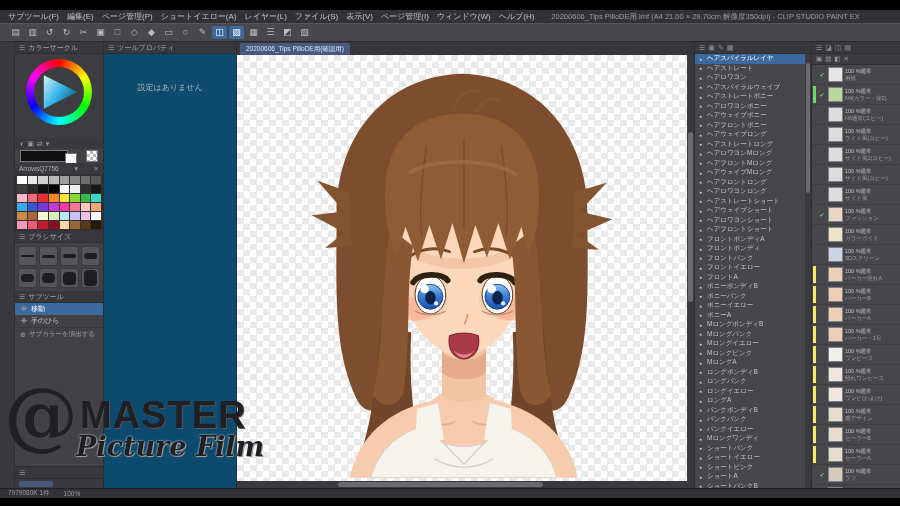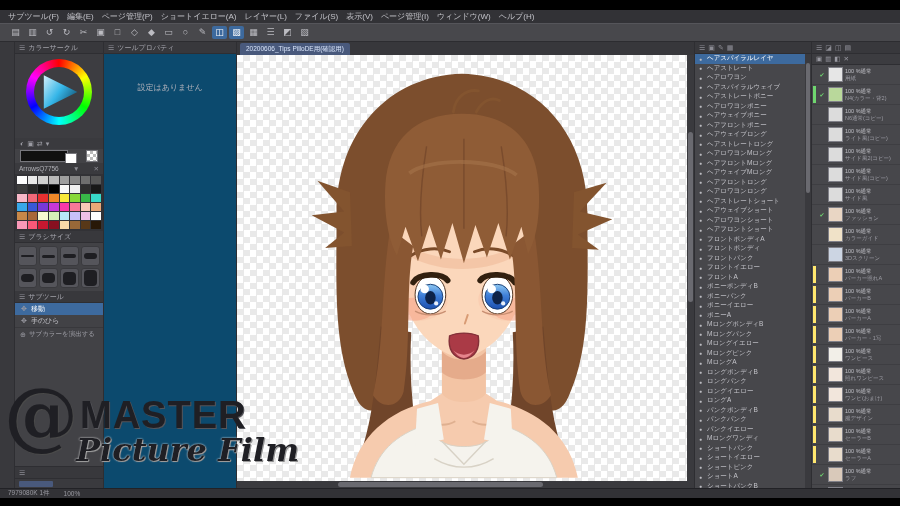--- a/index.html
+++ b/index.html
@@ -108,21 +108,21 @@
   .c4name{font-size:5.5px;color:#9e9ea6;white-space:nowrap;overflow:hidden;text-overflow:ellipsis}
 
   
   .statusbar{height:9px;background:#323236;border-top:1px solid #222226;display:flex;align-items:center;gap:14px;padding:0 8px;font-size:6.5px;color:#9a9aa2;flex:none}
 
   
   .wm{position:absolute;left:4px;top:384px;z-index:60;color:#1f1f24;pointer-events:none}
   .wm-line1{display:flex;align-items:center}
   .wm-at{font-family:"DejaVu Serif",serif;font-weight:bold;font-size:74px;line-height:0.85;text-shadow:1px 1px 0 #4a4a4a}
   .wm-master{font-size:38px;font-weight:800;letter-spacing:1px;margin-left:2px;text-shadow:1px 1px 0 #55555a}
-  .wm-script{font-family:"DejaVu Serif",serif;font-style:italic;font-weight:bold;font-size:32px;margin:-16px 0 0 72px;text-shadow:0 0 2px #ffffff,1px 1px 0 #777}
+  .wm-script{font-family:"DejaVu Serif",serif;font-style:italic;font-weight:bold;font-size:27px;margin:-16px 0 0 72px;text-shadow:0 0 2px #ffffff,1px 1px 0 #777}
 </style>
 </head>
 <body>
 
 <div class="letterbox top"></div>
 <div class="letterbox bottom"></div>
 
 <div class="app">
 
   <div class="menubar">
@@ -131,20 +131,21 @@
         <div class="menu-item">編集(E)</div>
         <div class="menu-item">ページ管理(P)</div>
         <div class="menu-item">ショートイエロー(A)</div>
         <div class="menu-item">レイヤー(L)</div>
         <div class="menu-item">ファイル(S)</div>
         <div class="menu-item">表示(V)</div>
         <div class="menu-item">ページ管理(I)</div>
         <div class="menu-item">ウィンドウ(W)</div>
         <div class="menu-item">ヘルプ(H)</div>
       </div>
+    <div class="win-title">20200606_Tips PilloDE用.lmf (A4 21.00 × 29.70cm 解像度350dpi) - CLIP STUDIO PAINT EX</div>
   </div>
 
   <div class="toolbar">
     <div style="display:flex;gap:2px;align-items:center">
         <div class="tbtn">▤</div>
         <div class="tbtn">▥</div>
         <div class="tbtn">↺</div>
         <div class="tbtn">↻</div>
         <div class="tbtn">✂</div>
         <div class="tbtn">▣</div>

